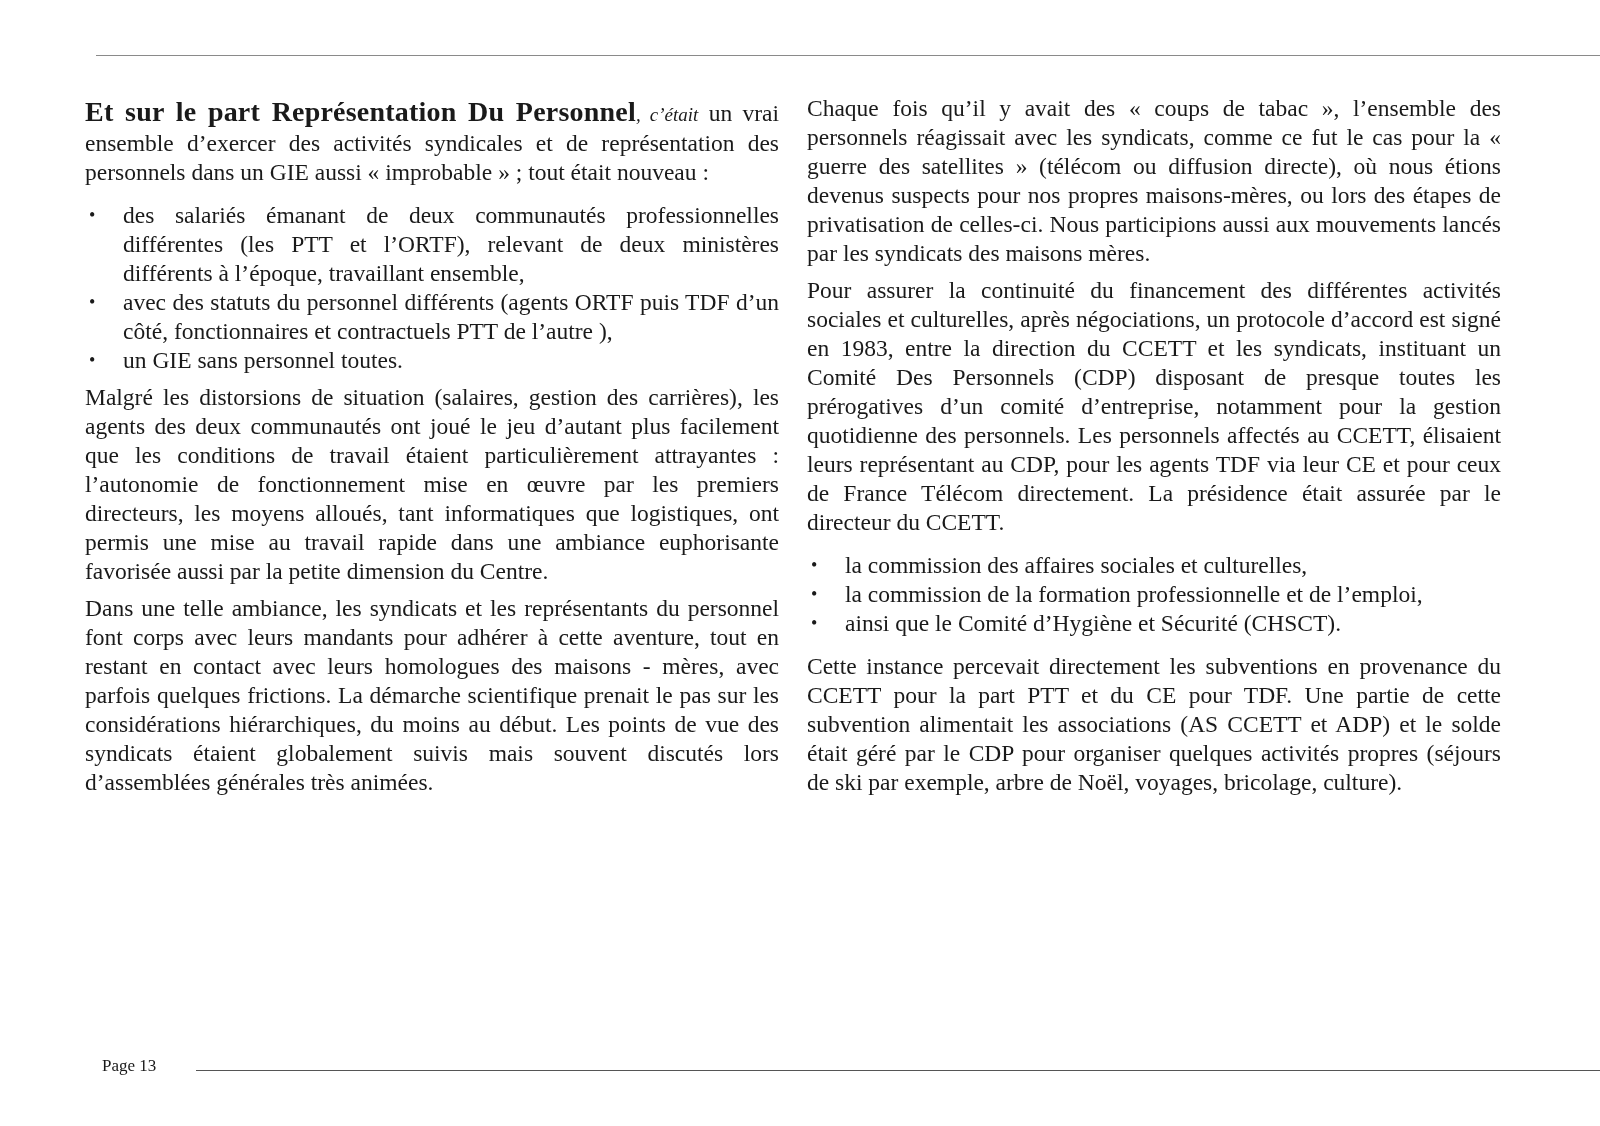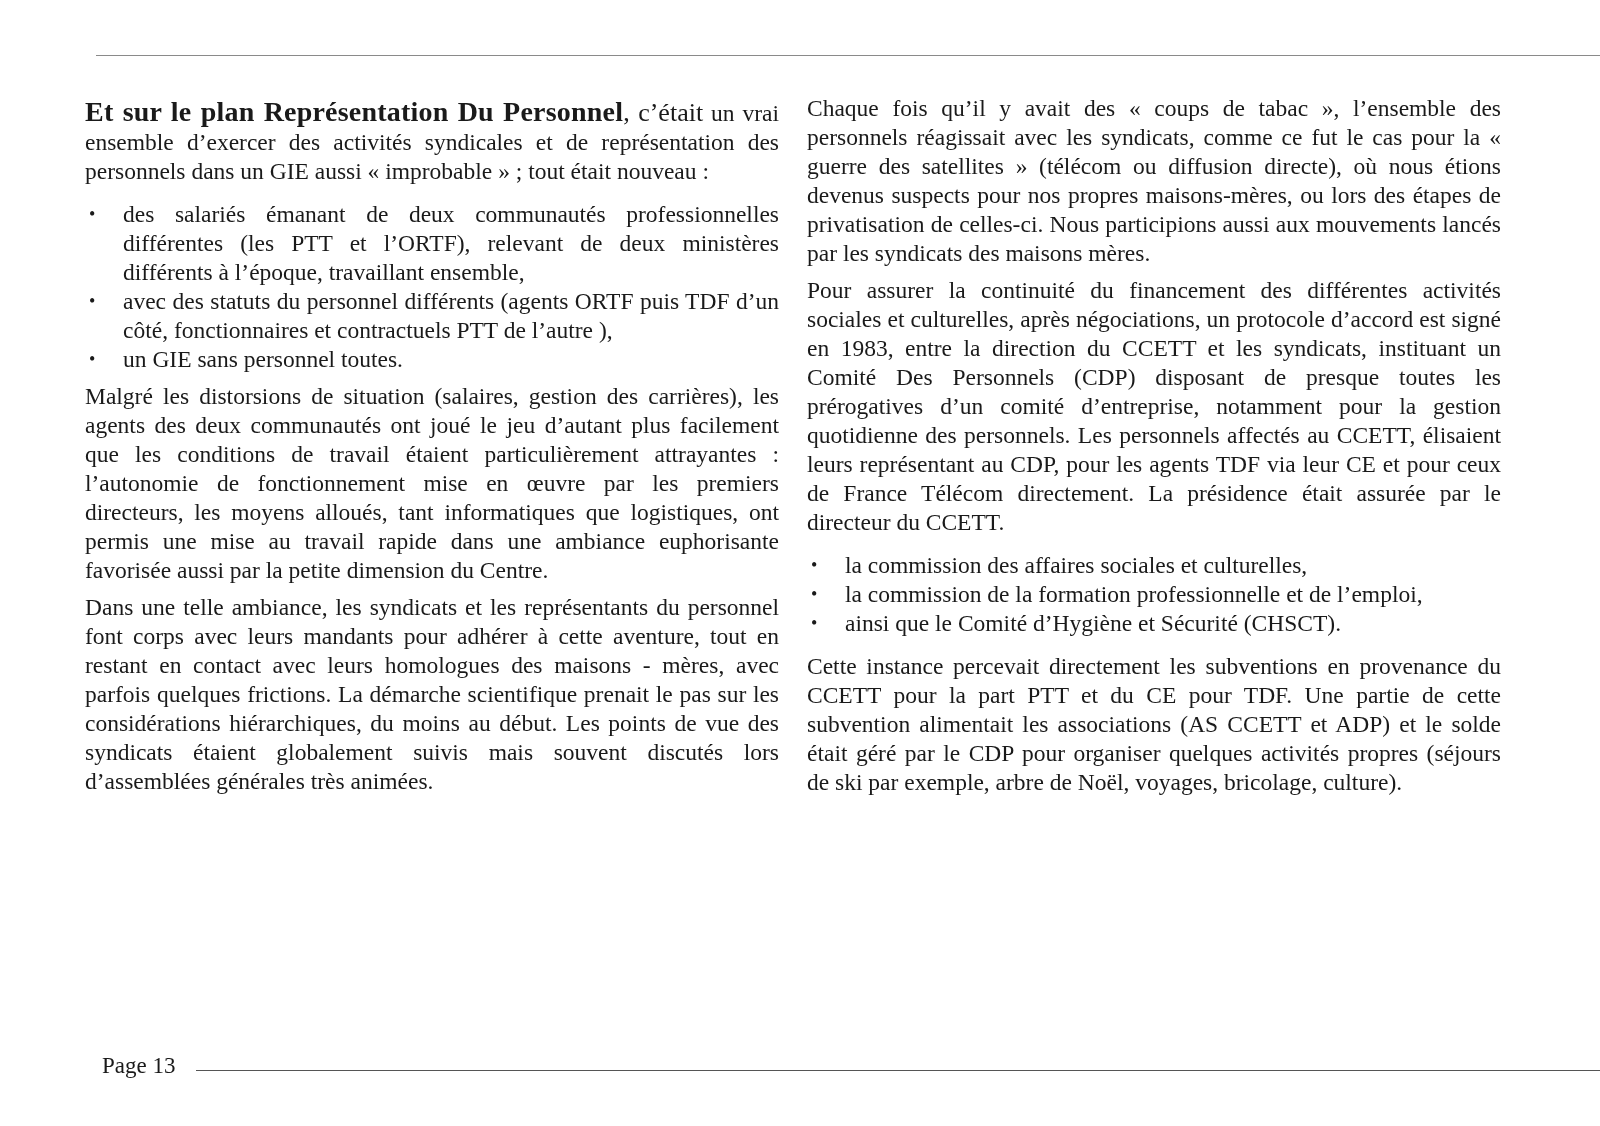--- a/index.html
+++ b/index.html
@@ -2,41 +2,41 @@
 <html><head>
 <meta charset="utf-8">
 <style>
   html, body { margin: 0; padding: 0; }
   body {
     width: 1600px; height: 1126px; background: #ffffff; position: relative; overflow: hidden;
     font-family: "Liberation Serif", "DejaVu Serif", serif; color: #1a1a1a;
   }
   .rule-top { position: absolute; left: 96px; top: 55px; width: 1504px; height: 0; border-top: 1.5px solid #8a8a8a; }
   .rule-bottom { position: absolute; left: 196px; top: 1070px; width: 1404px; height: 0; border-top: 1.5px solid #555; }
-  .page-no { position: absolute; left: 102px; top: 1052px; font-size: 23px; line-height: 28px; color: #1a1a1a; }
+  .page-no { position: absolute; left: 102px; top: 1052px; font-size: 17px; line-height: 28px; color: #1a1a1a; }
   .col { position: absolute; top: 97px; width: 694px; font-size: 23.5px; line-height: 29px; text-align: justify; }
   .col.left { left: 85px; }
   .col.right { left: 807px; top: 94px; }
   .col p { margin: 0 0 8px 0; }
   .col p.first { margin-top: 0; }
   .heading { font-weight: bold; font-size: 28px; letter-spacing: 0.2px; }
-  .heading-tail { font-size: 26px; }
+  .heading-tail { font-size: 19px; font-style: italic; }
   ul { margin: 14px 0 8px 0; padding: 0; list-style: none; }
   ul li { position: relative; padding-left: 38px; text-align: justify; }
   ul li .bullet { position: absolute; left: 4px; top: 0; font-size: 18px; }
   .right-list { margin: 14px 0 14px 0; }
   .right-list li { text-align: left; }
 </style>
 </head>
 <body>
 
 <div class="rule-top"></div>
 
 <div class="col left">
-  <p class="first"><span class="heading">Et sur le plan Représentation Du Personnel</span><span class="heading-tail">, c’était</span><span> un vrai ensemble d’exercer des activités syndicales et de représentation des personnels dans un GIE aussi « improbable » ; tout était nouveau :</span></p>
+  <p class="first"><span class="heading">Et sur le part Représentation Du Personnel</span><span class="heading-tail">, c’était</span><span> un vrai ensemble d’exercer des activités syndicales et de représentation des personnels dans un GIE aussi « improbable » ; tout était nouveau :</span></p>
   <ul>
     <li><span class="bullet">•</span><span>des salariés émanant de deux communautés professionnelles différentes (les PTT et l’ORTF), relevant de deux ministères différents à l’époque, travaillant ensemble,</span></li>
     <li><span class="bullet">•</span><span>avec des statuts du personnel différents (agents ORTF puis TDF d’un côté, fonctionnaires et contractuels PTT de l’autre ),</span></li>
     <li><span class="bullet">•</span><span>un GIE sans personnel toutes.</span></li>
   </ul>
   <p>Malgré les distorsions de situation (salaires, gestion des carrières), les agents des deux communautés ont joué le jeu d’autant plus facilement que les conditions de travail étaient particulièrement attrayantes : l’autonomie de fonctionnement mise en œuvre par les premiers directeurs, les moyens alloués, tant informatiques que logistiques, ont permis une mise au travail rapide dans une ambiance euphorisante favorisée aussi par la petite dimension du Centre.</p>
   <p>Dans une telle ambiance, les syndicats et les représentants du personnel font corps avec leurs mandants pour adhérer à cette aventure, tout en restant en contact avec leurs homologues des maisons - mères, avec parfois quelques frictions. La démarche scientifique prenait le pas sur les considérations hiérarchiques, du moins au début. Les points de vue des syndicats étaient globalement suivis mais souvent discutés lors d’assemblées générales très animées.</p>
 </div>
 
 <div class="col right">

